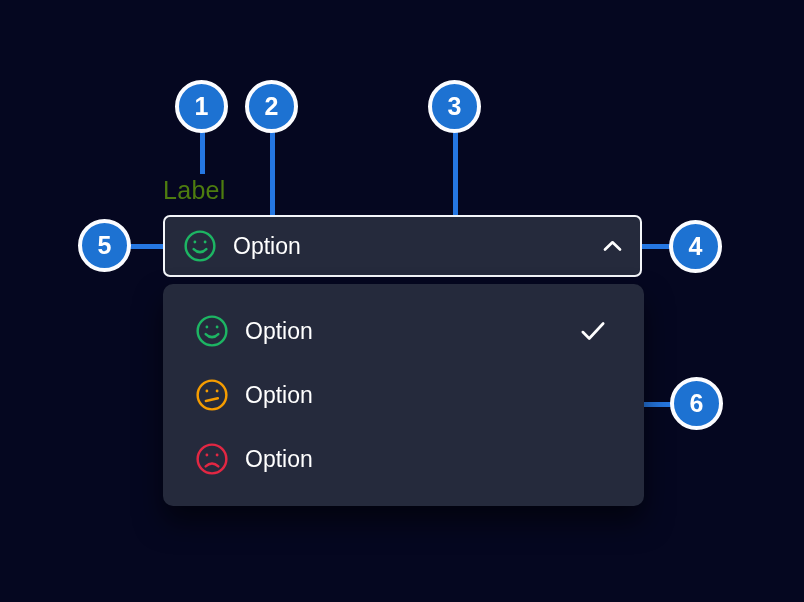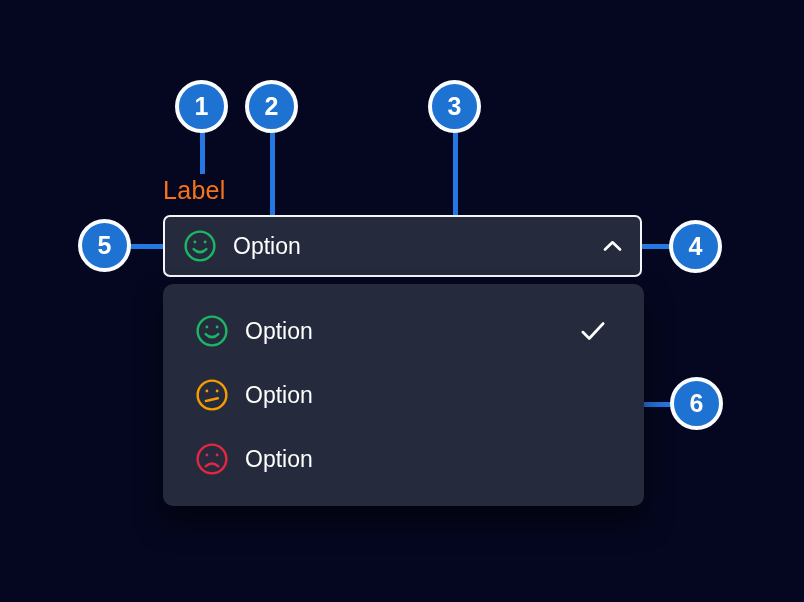--- a/index.html
+++ b/index.html
@@ -4,21 +4,21 @@
 <style>
   html,body { margin:0; padding:0; background:#050720; }
   .stage {
     position:relative; width:804px; height:602px; overflow:hidden;
     background:#050720;
     font-family:"Liberation Sans", sans-serif;
   }
   
   .field-label {
     position:absolute; left:163px; top:175px;
-    font-size:25px; line-height:30px; color:#f97316; letter-spacing:.3px;
+    font-size:25px; line-height:30px; color:#4d7c0f; letter-spacing:.3px;
   }
   
   .select-box {
     position:absolute; left:163px; top:215px; width:479px; height:62px;
     box-sizing:border-box; background:#252a3c;
     border:2px solid #f4f6fa; border-radius:7px;
     display:flex; align-items:center; padding:0 18px;
   }
   .select-box .value-text { margin-left:16px; font-size:23px; color:#ffffff; }
   .select-box .chevron { margin-left:auto; display:flex; }

